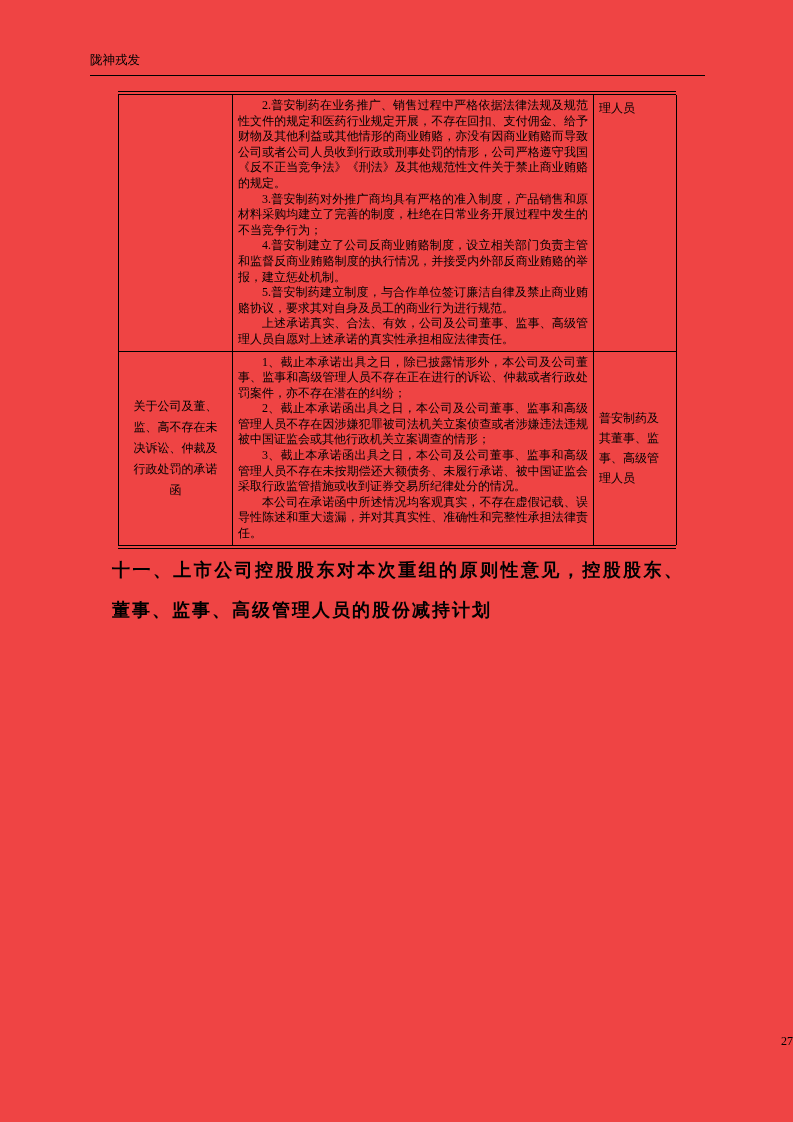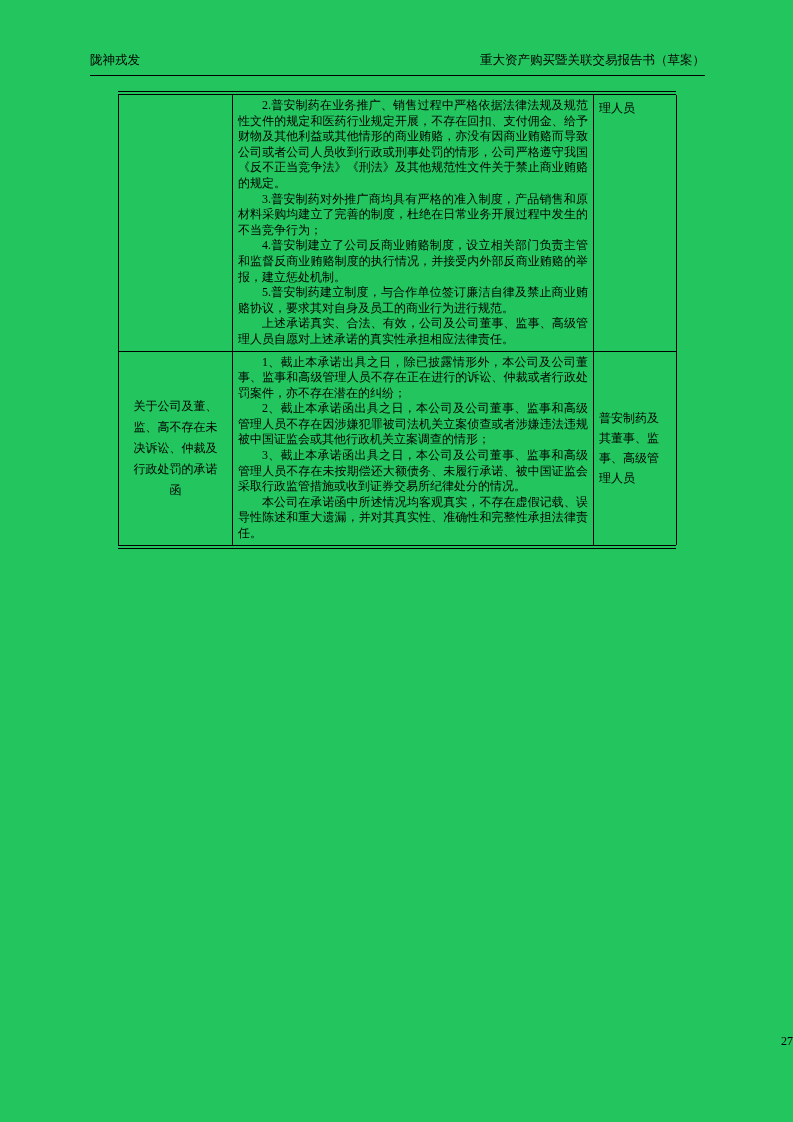--- a/index.html
+++ b/index.html
@@ -2,21 +2,21 @@
 <html><head>
 <meta charset="utf-8">
 <style>
   * { box-sizing: border-box; margin: 0; padding: 0; }
   html, body { background: #e8e8e8; }
   .page {
     position: relative;
     width: 793px;
     height: 1122px;
     margin: 0 auto;
-    background: #22c55e;
+    background: #ef4444;
     color: #000000;
     font-family: "Liberation Serif", "DejaVu Serif", serif;
     overflow: hidden;
   }
   
   .header {
     position: absolute;
     left: 90px;
     top: 52px;
     width: 615px;
@@ -104,21 +104,20 @@
     font-size: 12px;
   }
 </style>
 </head>
 <body>
 
 <div class="page">
 
   <div class="header">
     <span>陇神戎发</span>
-    <span>重大资产购买暨关联交易报告书（草案）</span>
   </div>
 
   <div class="table-wrap">
     <table class="commitment-table">
       <tbody>
         <tr class="row-1">
           <td class="c1"></td>
           <td class="c2">
               <p>2.普安制药在业务推广、销售过程中严格依据法律法规及规范性文件的规定和医药行业规定开展，不存在回扣、支付佣金、给予财物及其他利益或其他情形的商业贿赂，亦没有因商业贿赂而导致公司或者公司人员收到行政或刑事处罚的情形，公司严格遵守我国《反不正当竞争法》《刑法》及其他规范性文件关于禁止商业贿赂的规定。</p>
               <p>3.普安制药对外推广商均具有严格的准入制度，产品销售和原材料采购均建立了完善的制度，杜绝在日常业务开展过程中发生的不当竞争行为；</p>
@@ -136,19 +135,20 @@
               <p>3、截止本承诺函出具之日，本公司及公司董事、监事和高级管理人员不存在未按期偿还大额债务、未履行承诺、被中国证监会采取行政监管措施或收到证券交易所纪律处分的情况。</p>
               <p>本公司在承诺函中所述情况均客观真实，不存在虚假记载、误导性陈述和重大遗漏，并对其真实性、准确性和完整性承担法律责任。</p>
             </td>
           <td class="c3">普安制药及其董事、监事、高级管理人员</td>
         </tr>
       </tbody>
     </table>
   </div>
 
   <div class="content">
+    <div class="section-heading">十一、上市公司控股股东对本次重组的原则性意见，控股股东、董事、监事、高级管理人员的股份减持计划</div>
     <div class="body-text">
       </div>
   </div>
 
   <div class="footer">27</div>
 
 </div>
 
 </body></html>

